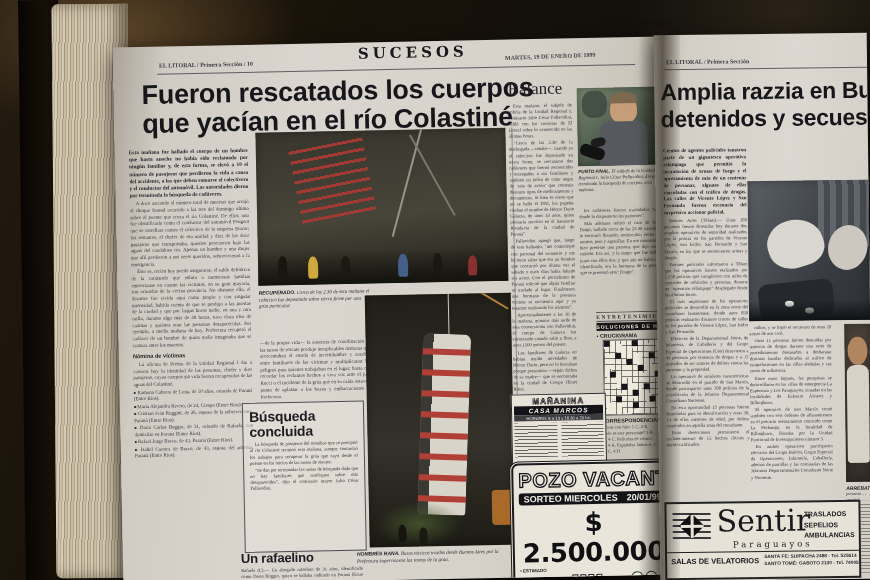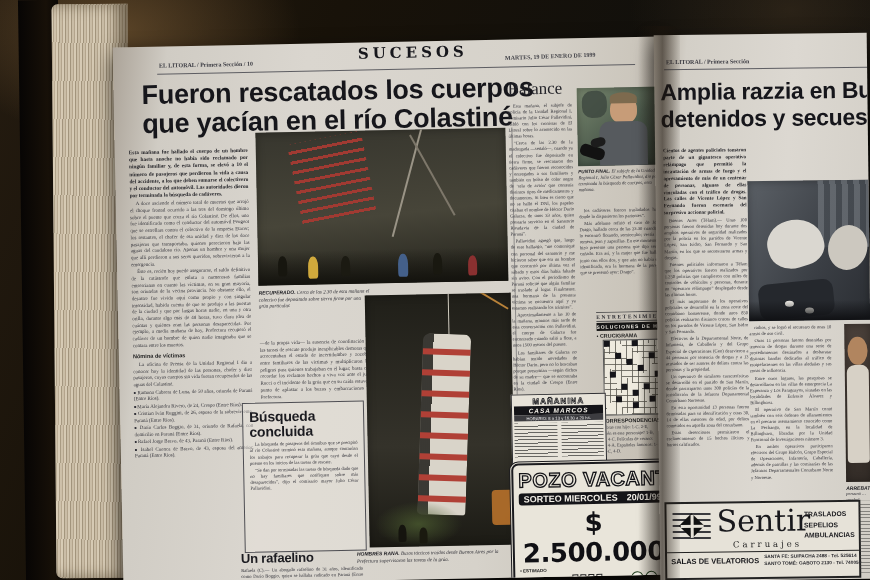--- a/index.html
+++ b/index.html
@@ -342,21 +342,21 @@
     </div>
 
     <div class="abs sentir" style="left:5px;top:467px;width:192px;height:74px;">
       <div class="sentir-top">
         <div class="sentir-logo">
           <span class="dia"></span>
           <span class="c1"></span>
           <span class="c2"></span>
         </div>
         <div class="sentir-name">Sentir</div>
-        <div class="sentir-sub">Carruajes</div>
+        <div class="sentir-sub">Paraguayos</div>
         <div class="sentir-svcs">
             <div class="svc">TRASLADOS</div>
             <div class="svc">SEPELIOS</div>
             <div class="svc">AMBULANCIAS</div>
           </div>
       </div>
       <div class="sentir-bottom">
         <div class="sentir-vel">SALAS DE VELATORIOS</div>
         <div class="sentir-addr">
           <div>SANTA FE: SUIPACHA 2488 - Tel. 525614</div>

